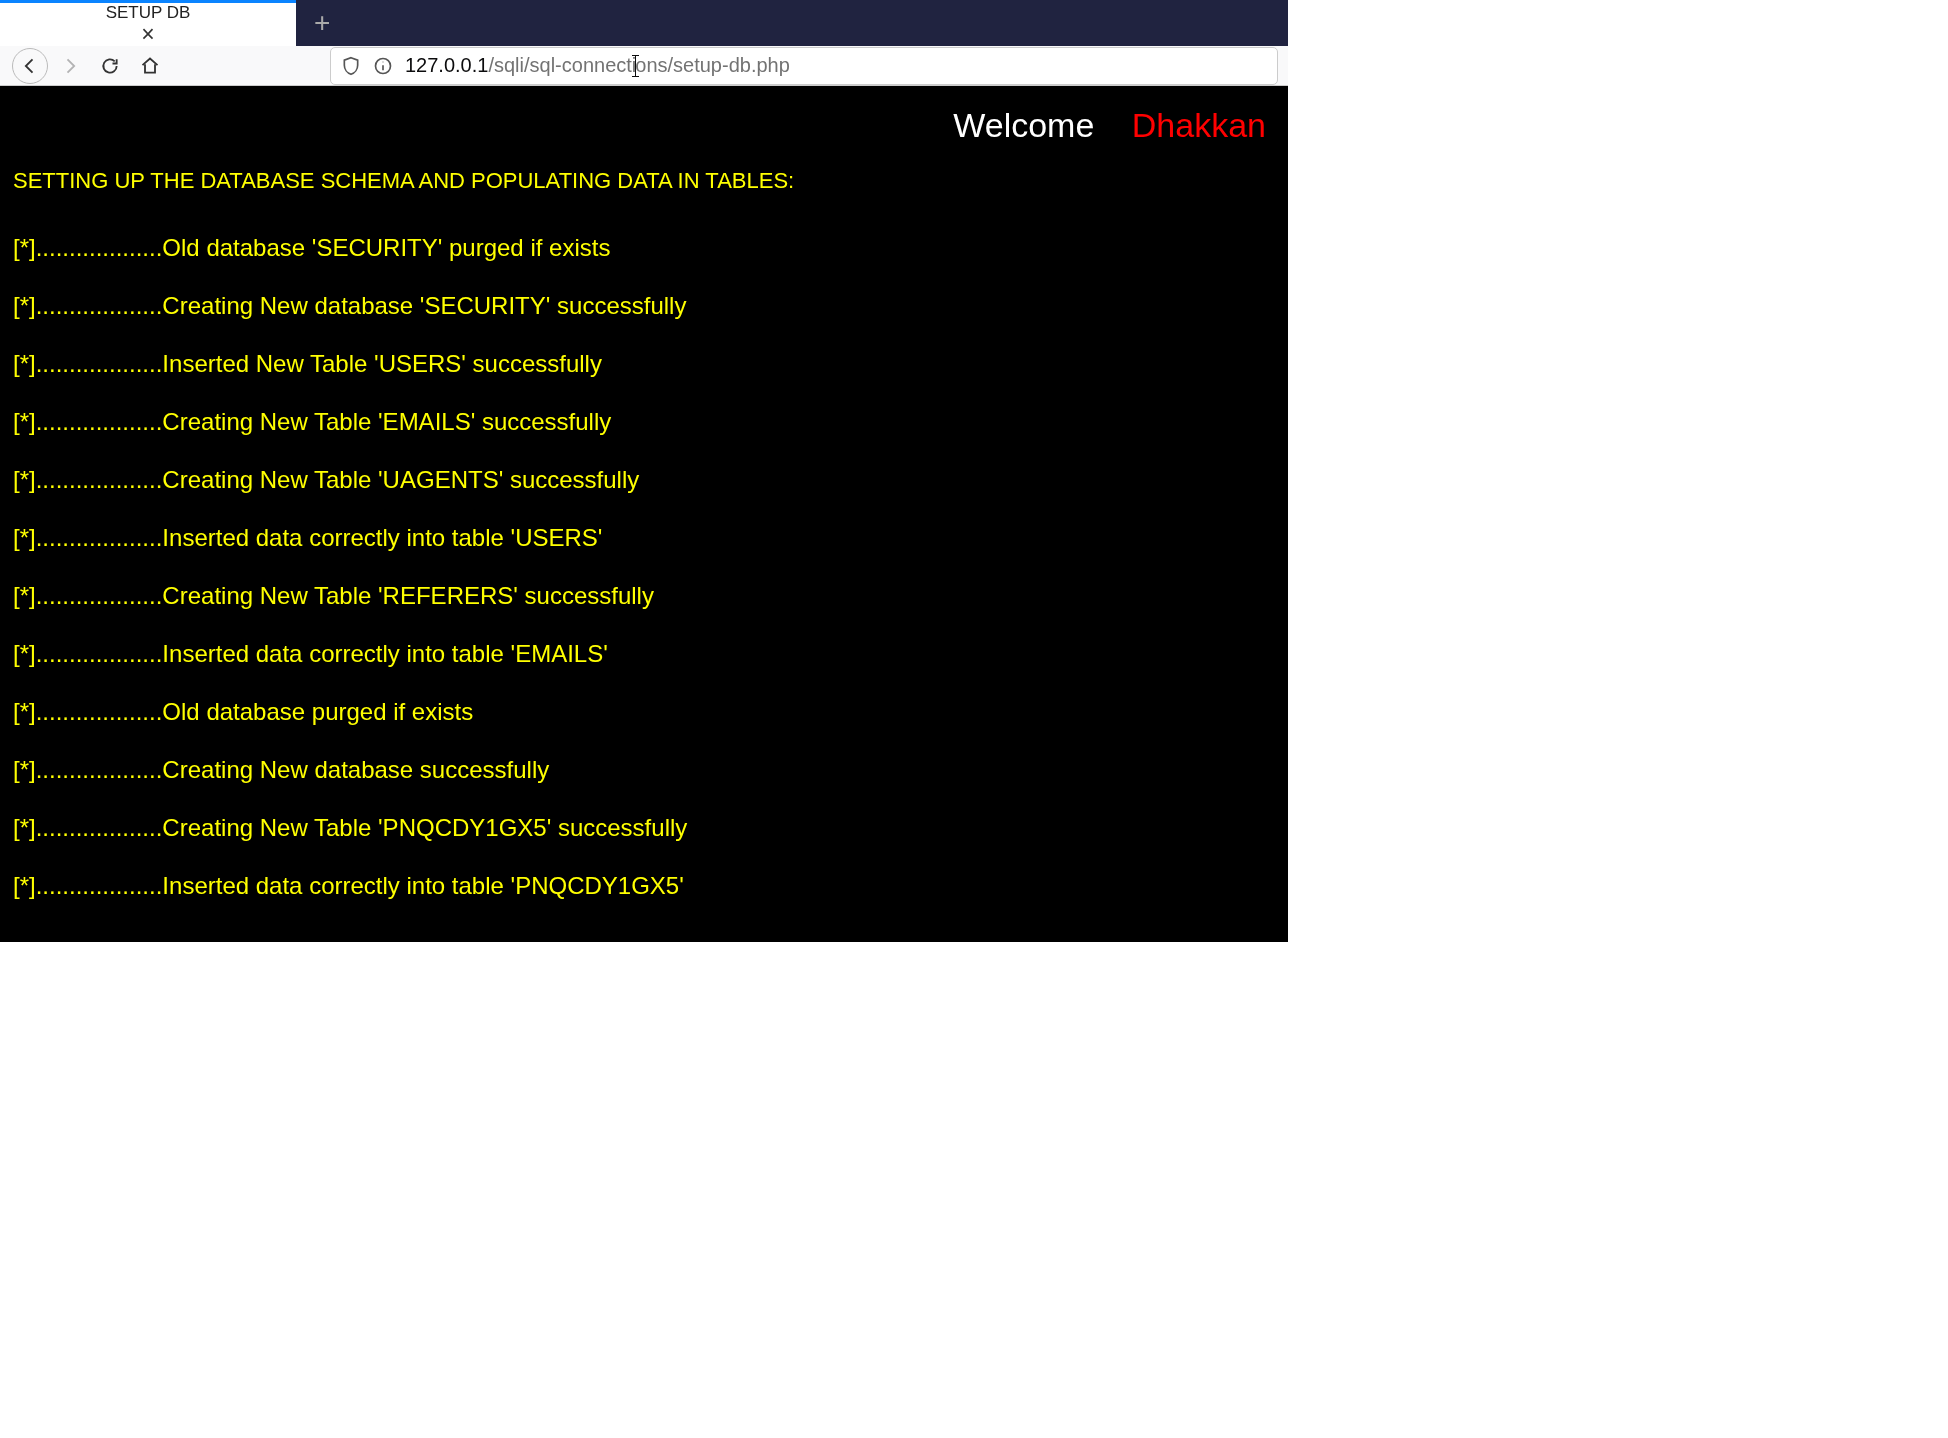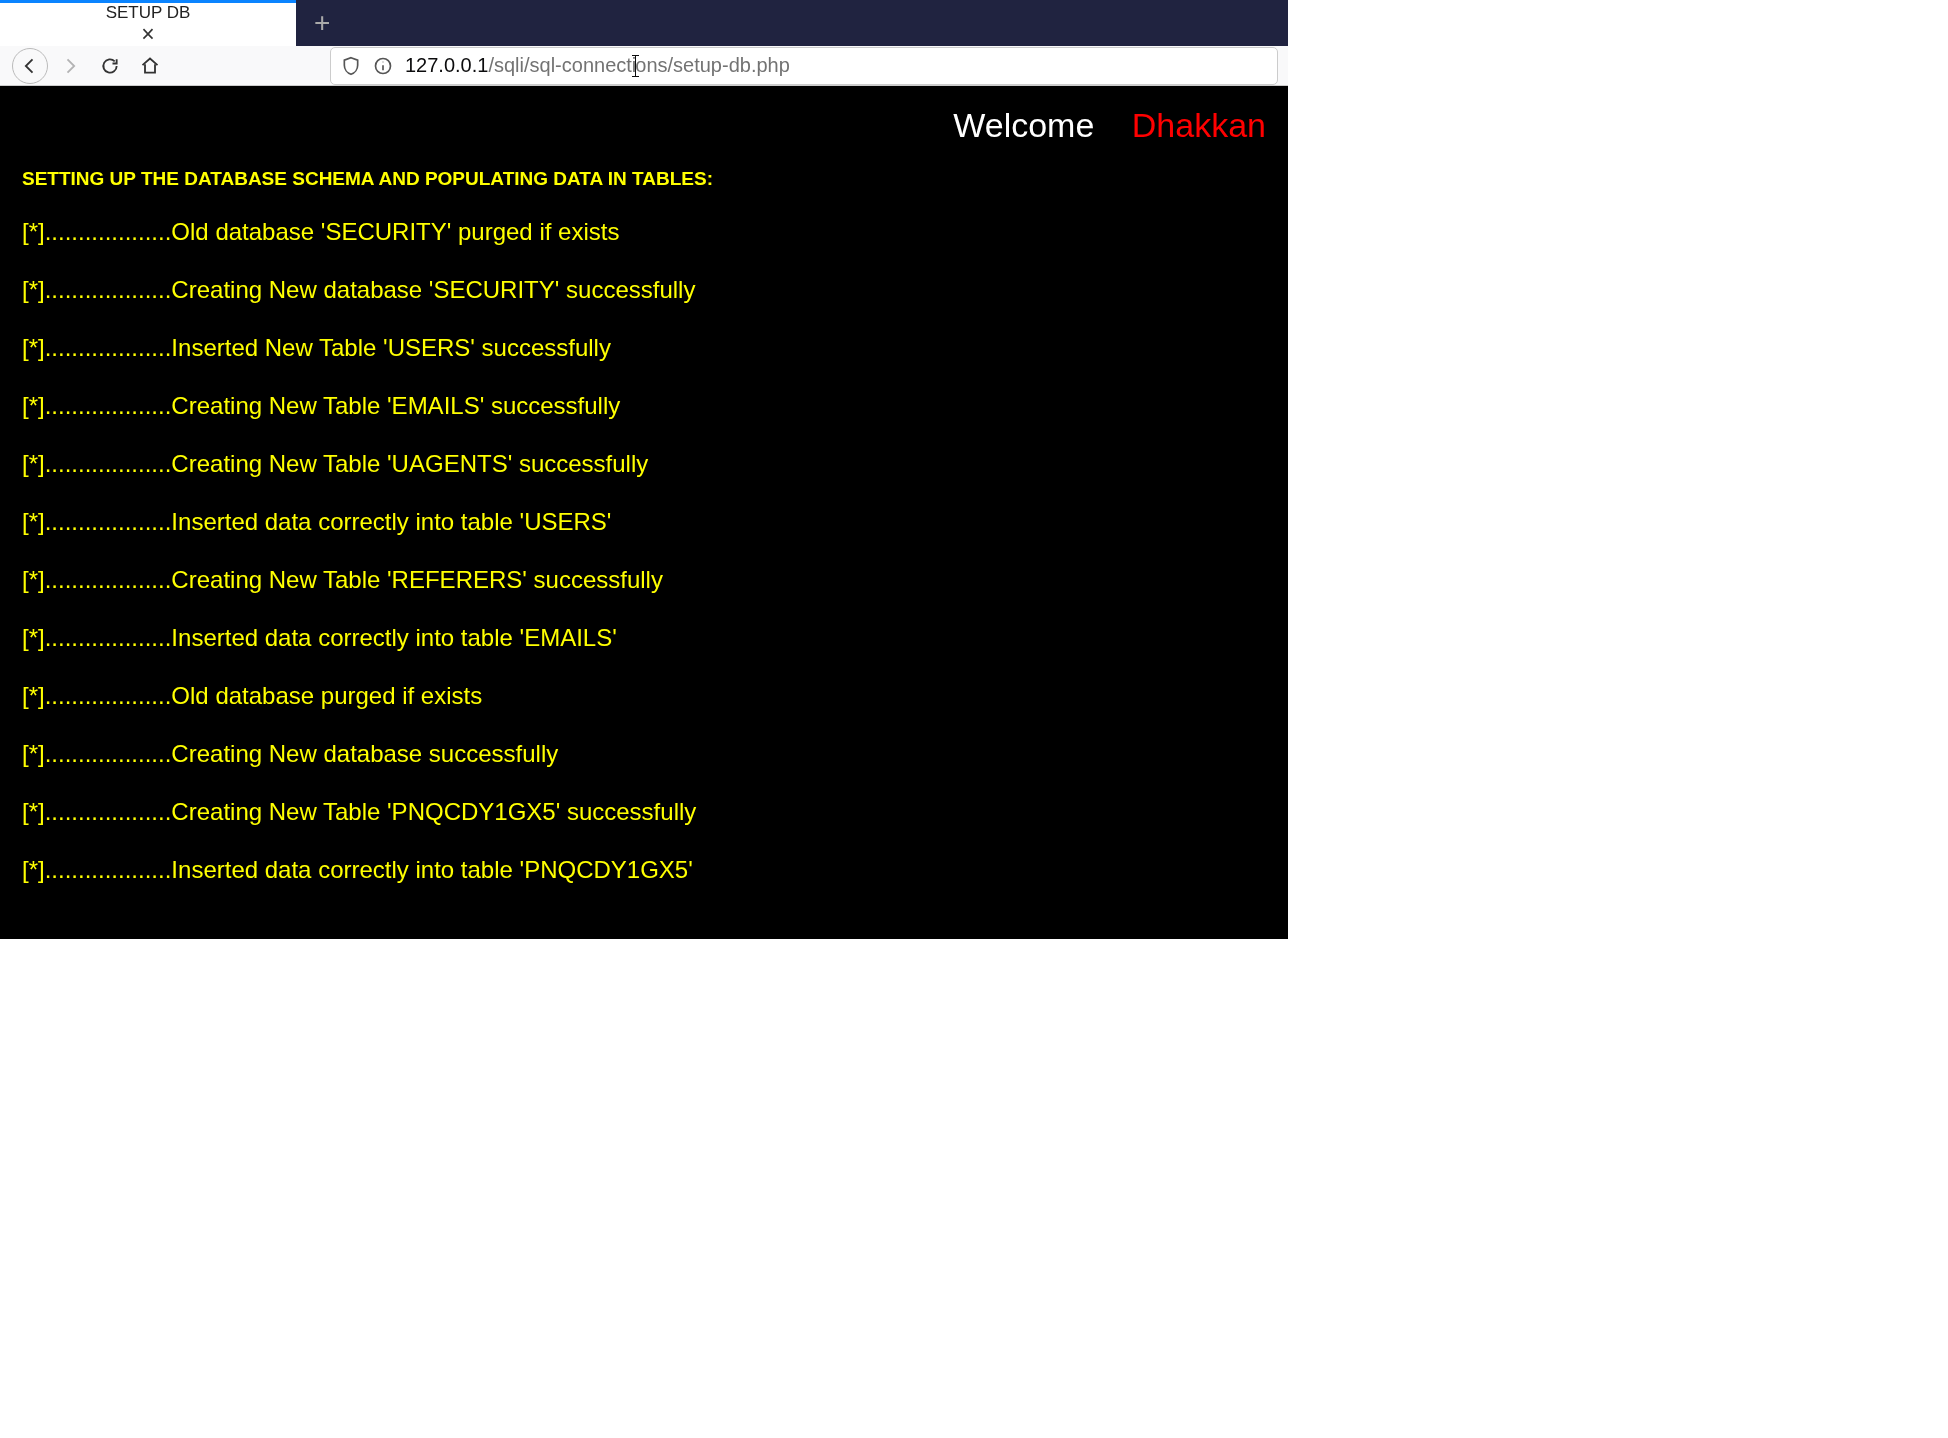--- a/index.html
+++ b/index.html
@@ -105,38 +105,38 @@
       width: 7px;
       height: 1px;
       background: #0c0c0d;
     }
     .text-cursor::before { top: 0; }
     .text-cursor::after { bottom: 0; }
 
     .page {
       background: #000;
       min-height: 853px;
-      padding: 12px 22px;
+      padding: 12px 13px;
       position: relative;
     }
     .welcome {
       position: absolute;
       top: 20px;
       right: 22px;
       font-size: 34px;
       font-weight: 400;
     }
     .welcome-text { color: #fff; }
     .welcome-name { color: #ff0000; margin-left: 28px; }
     .heading {
       color: #ffff00;
-      font-size: 19px;
-      font-weight: 700;
+      font-size: 22px;
+      font-weight: 400;
       margin-top: 70px;
-      margin-bottom: 28px;
+      margin-bottom: 40px;
     }
     .log-line {
       color: #ffff00;
       font-size: 24px;
       font-weight: 400;
       margin-bottom: 30px;
     }
   </style>
 </head>
 <body>

